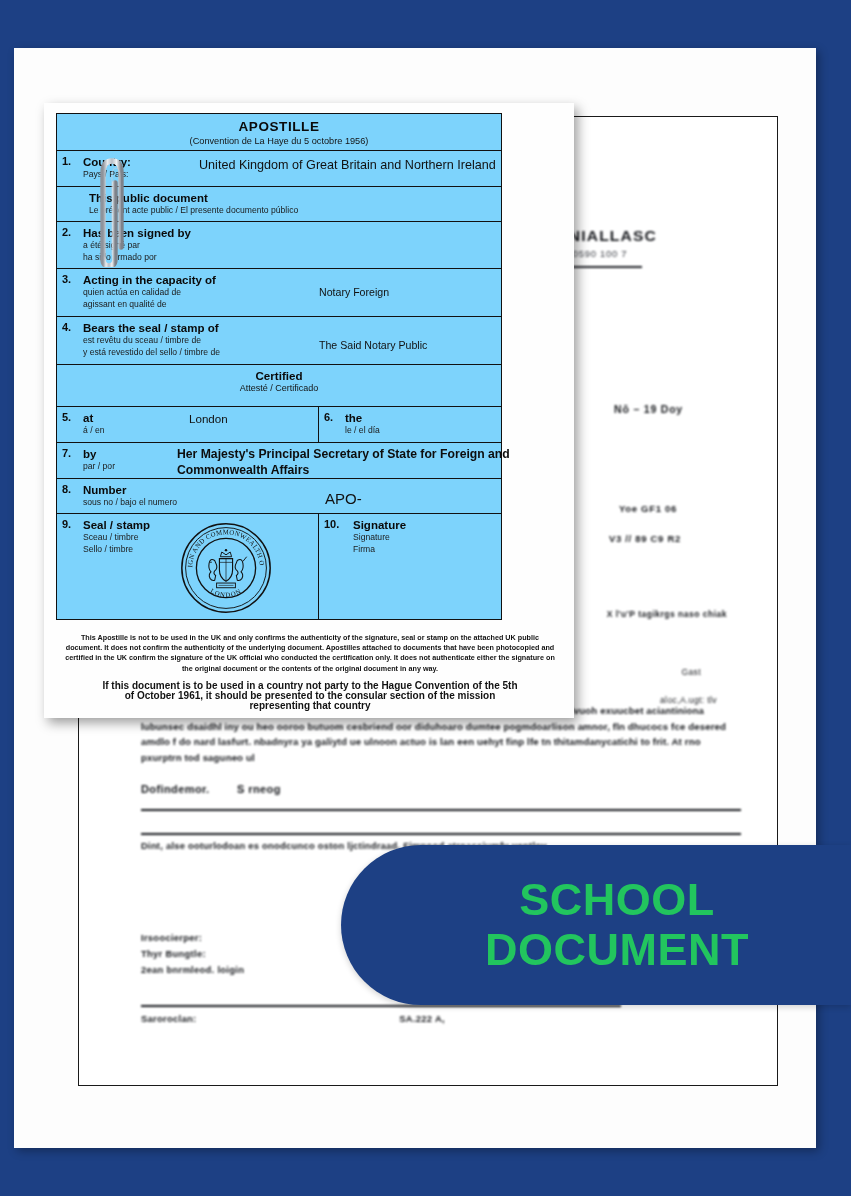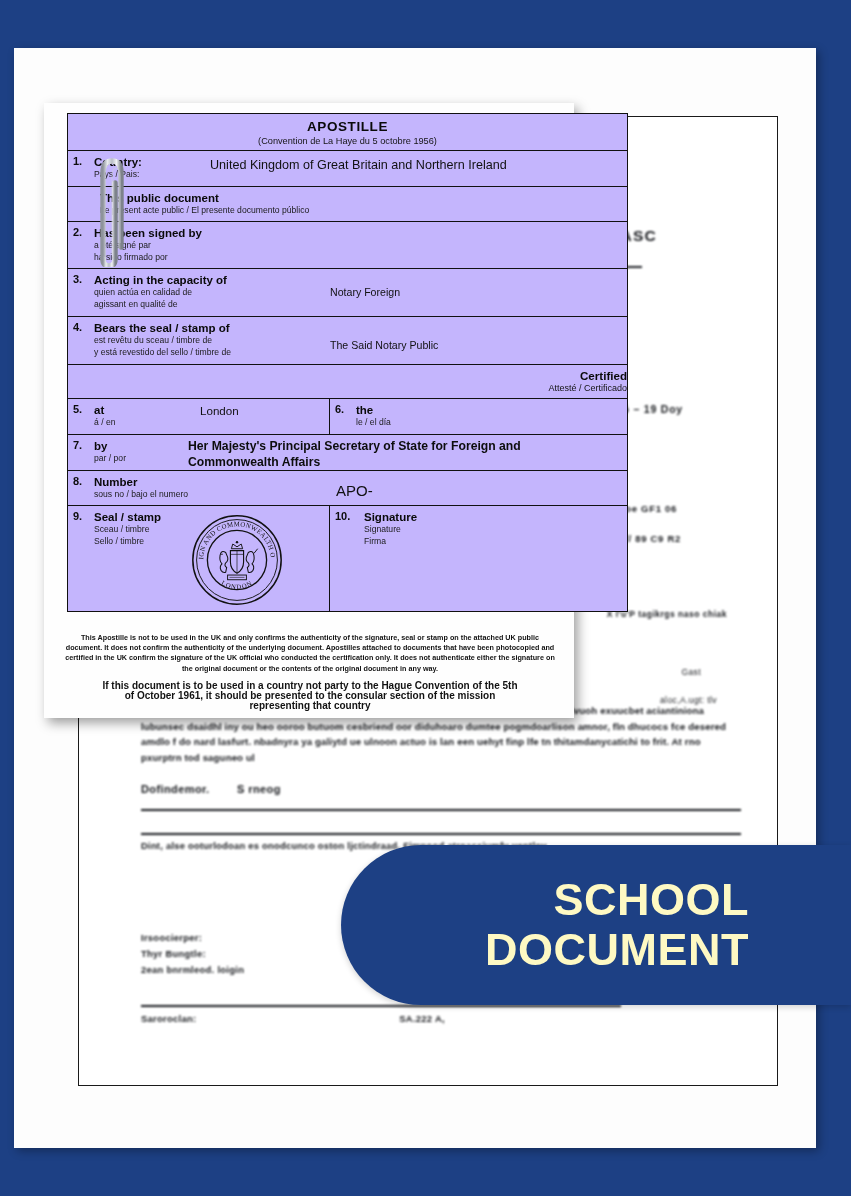--- a/index.html
+++ b/index.html
@@ -149,25 +149,25 @@
     left: 30px;
     top: 55px;
     width: 530px;
     height: 615px;
     background: #fefefe;
     box-shadow: 4px 5px 11px rgba(0,0,0,0.38);
   }
 
   .apostille-box {
     position: absolute;
-    left: 23px;
+    left: 12px;
     top: 10px;
-    width: 561px;
+    width: 446px;
     border: 1.6px solid #111;
-    background: #c4b5fd;
+    background: #7dd3fc;
   }
 
   .ap-row { border-bottom: 1.4px solid #111; display: flex; position: relative; }
   .ap-row:last-child { border-bottom: none; }
   .ap-num { width: 26px; flex: 0 0 26px; font-size: 11px; font-weight: bold; padding: 4px 0 0 5px; color:#0d0d0d; }
   .ap-body { flex: 1; padding: 4px 6px 5px 0; }
   .ap-lbl { font-size: 11.5px; font-weight: bold; color: #0a0a0a; line-height: 14px; }
   .ap-sub { font-size: 8.6px; color: #1b1b1b; line-height: 11.5px; }
 
   .ap-title-row { text-align: center; padding: 5px 0 4px; border-bottom: 1.4px solid #111; }
@@ -185,21 +185,21 @@
 
   .row-public { min-height: 30px; }
   .row-public .ap-body { padding-left: 6px; }
 
   .row-2 { min-height: 45px; }
   .row-3 { min-height: 48px; }
   .row-3 .v { left: 262px; top: 17px; font-size: 10.6px; }
   .row-4 { min-height: 48px; }
   .row-4 .v { left: 262px; top: 22px; font-size: 10.6px; }
 
-  .ap-cert { text-align: right; padding: 4px 0 5px; border-bottom: 1.4px solid #111; }
+  .ap-cert { text-align: center; padding: 4px 0 13px; border-bottom: 1.4px solid #111; }
   .ap-cert .c1 { font-size: 11.6px; font-weight: bold; color: #0a0a0a; }
   .ap-cert .c2 { font-size: 9px; color: #141414; margin-top: 1px; }
 
   .row-split { display: flex; border-bottom: 1.4px solid #111; min-height: 35px; }
   .cell-left { width: 262px; flex: 0 0 262px; display: flex; border-right: 1.4px solid #111; position: relative; }
   .cell-right { flex: 1; display: flex; position: relative; }
   .cell-left .v { position: absolute; left: 132px; top: 5px; font-size: 11.6px; color: #111; }
 
   .row-7 { min-height: 36px; position: relative; }
   .row-7 .v {
@@ -279,25 +279,25 @@
     width: 510px;
     height: 160px;
     background: #1d4084;
     border-radius: 80px 0 0 80px;
     display: flex;
     align-items: center;
     justify-content: center;
     box-shadow: 0 2px 6px rgba(0,0,0,0.18);
   }
   .doc-badge-txt {
-    color: #fef9c3;
+    color: #22c55e;
     font-size: 45px;
     font-weight: bold;
     line-height: 50px;
-    text-align: right;
+    text-align: center;
     letter-spacing: 0.5px;
     padding-left: 42px;
   }
 </style>
 </head>
 <body>
 
 <div id="stage">
 
   <div class="frame-top"></div>

